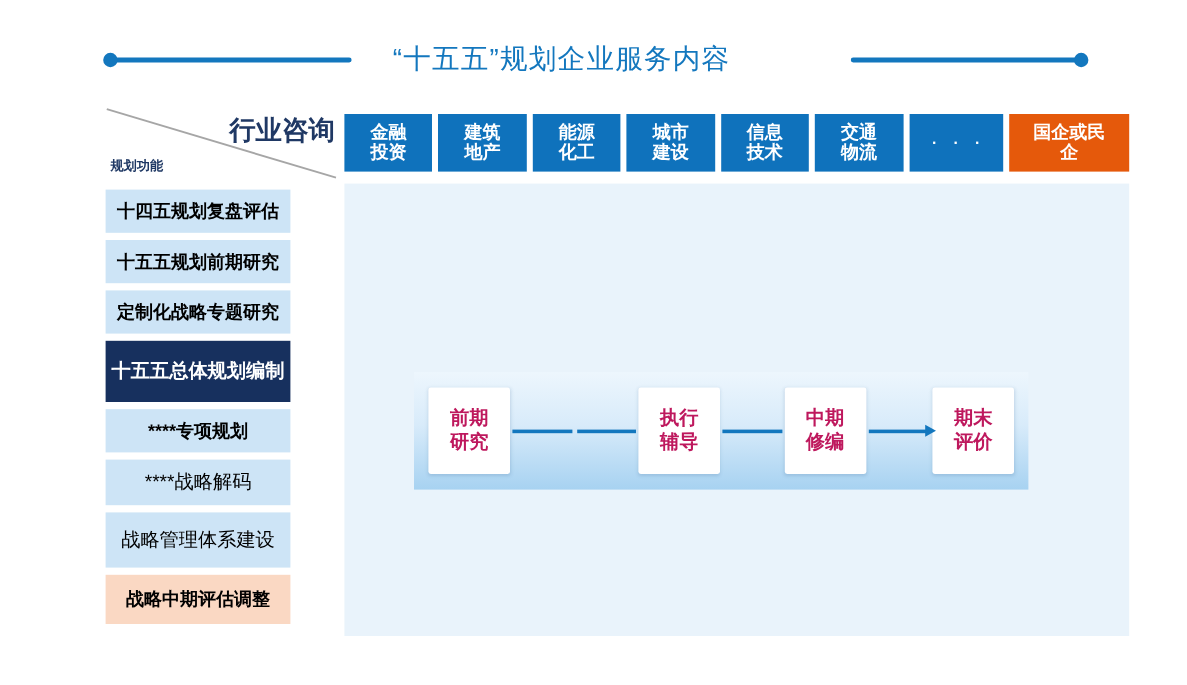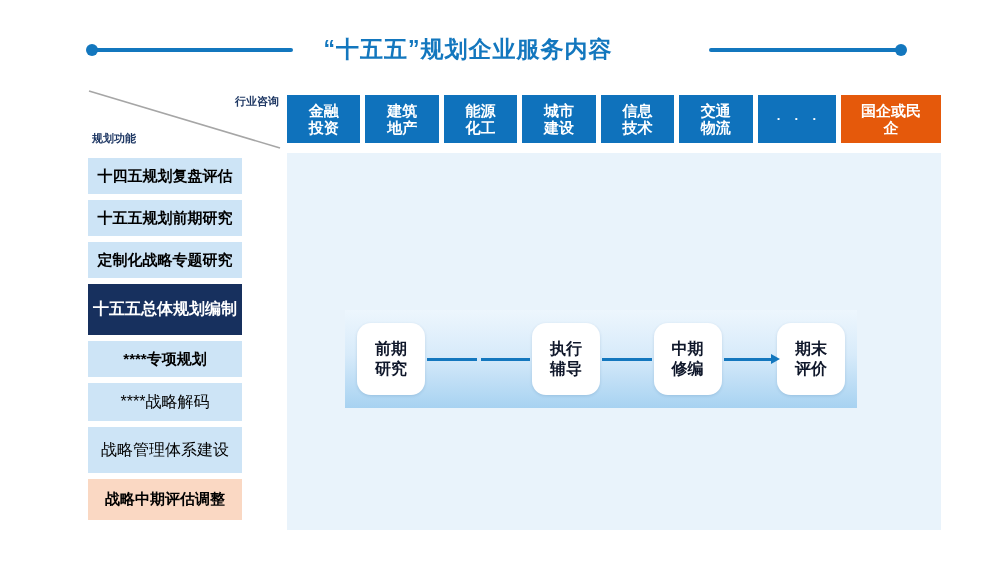--- a/index.html
+++ b/index.html
@@ -7,45 +7,45 @@
   .stage{position:relative;width:989px;height:571px;background:#ffffff;overflow:hidden;}
 
   
   .rule{position:absolute;top:48px;height:4px;background:#1377BE;border-radius:2px;}
   .rule.left{left:92px;width:201px;}
   .rule.right{left:709px;width:192px;}
   .rule .dot{position:absolute;top:-4px;width:12px;height:12px;border-radius:50%;background:#1377BE;}
   .rule.left .dot{left:-6px;}
   .rule.right .dot{right:-6px;}
   .title{position:absolute;left:290px;top:34px;width:356px;text-align:center;
-         font-size:23px;font-weight:bold;color:#1377BE;letter-spacing:1px;white-space:nowrap;}
+         font-size:23px;font-weight:normal;color:#1377BE;letter-spacing:1px;white-space:nowrap;}
 
   
   .corner{position:absolute;left:88px;top:88px;width:193px;height:62px;}
   .corner svg{position:absolute;left:0;top:0;}
-  .corner-top{position:absolute;right:2px;top:6px;font-size:11px;font-weight:bold;color:#1F3864;}
+  .corner-top{position:absolute;right:2px;top:6px;font-size:22px;font-weight:bold;color:#1F3864;}
   .corner-bottom{position:absolute;left:4px;bottom:4px;font-size:11px;font-weight:bold;color:#1F3864;}
 
   
   .header-row{position:absolute;left:287px;top:95px;width:654px;height:48px;display:flex;gap:5px;}
   .hcell{flex:1;background:#0F72BC;color:#ffffff;font-weight:bold;font-size:15px;line-height:1.15;
          display:flex;align-items:center;justify-content:center;text-align:center;white-space:pre-line;}
   .hcell.dots{font-size:13px;letter-spacing:5px;padding-left:5px;}
   .hcell.orange{flex:0 0 100px;background:#E5590B;}
 
   
   .content{position:absolute;left:287px;top:153px;width:654px;height:377px;background:#E9F3FB;}
 
   
   .flow{position:absolute;left:345px;top:310px;width:512px;height:98px;
         background:linear-gradient(180deg,#EDF6FD 0%,#D8EBFA 45%,#A7D2F1 100%);
         display:flex;align-items:center;padding:0 12px;box-sizing:border-box;}
-  .fbox{width:68px;height:72px;background:#ffffff;border-radius:14px;flex:0 0 68px;
+  .fbox{width:68px;height:72px;background:#ffffff;border-radius:2px;flex:0 0 68px;
         display:flex;align-items:center;justify-content:center;text-align:center;
-        font-weight:bold;font-size:16px;line-height:1.25;white-space:pre-line;color:#0f172a;
+        font-weight:bold;font-size:16px;line-height:1.25;white-space:pre-line;color:#be185d;
         box-shadow:0 1px 3px rgba(40,90,140,0.18);}
   .fconn{flex:1;height:3px;background:#1377BE;position:relative;margin:0 2px;}
   .fconn.arrow{margin-right:4px;}
   .fconn.arrow::after{content:'';position:absolute;right:-7px;top:50%;transform:translateY(-50%);
         border-left:9px solid #1377BE;border-top:5.5px solid transparent;border-bottom:5.5px solid transparent;}
 
   
   .sidebar{position:absolute;left:88px;top:158px;width:154px;display:flex;flex-direction:column;gap:6px;}
   .srow{background:#CDE4F6;color:#000;font-weight:bold;font-size:15px;
         display:flex;align-items:center;justify-content:center;text-align:center;}

